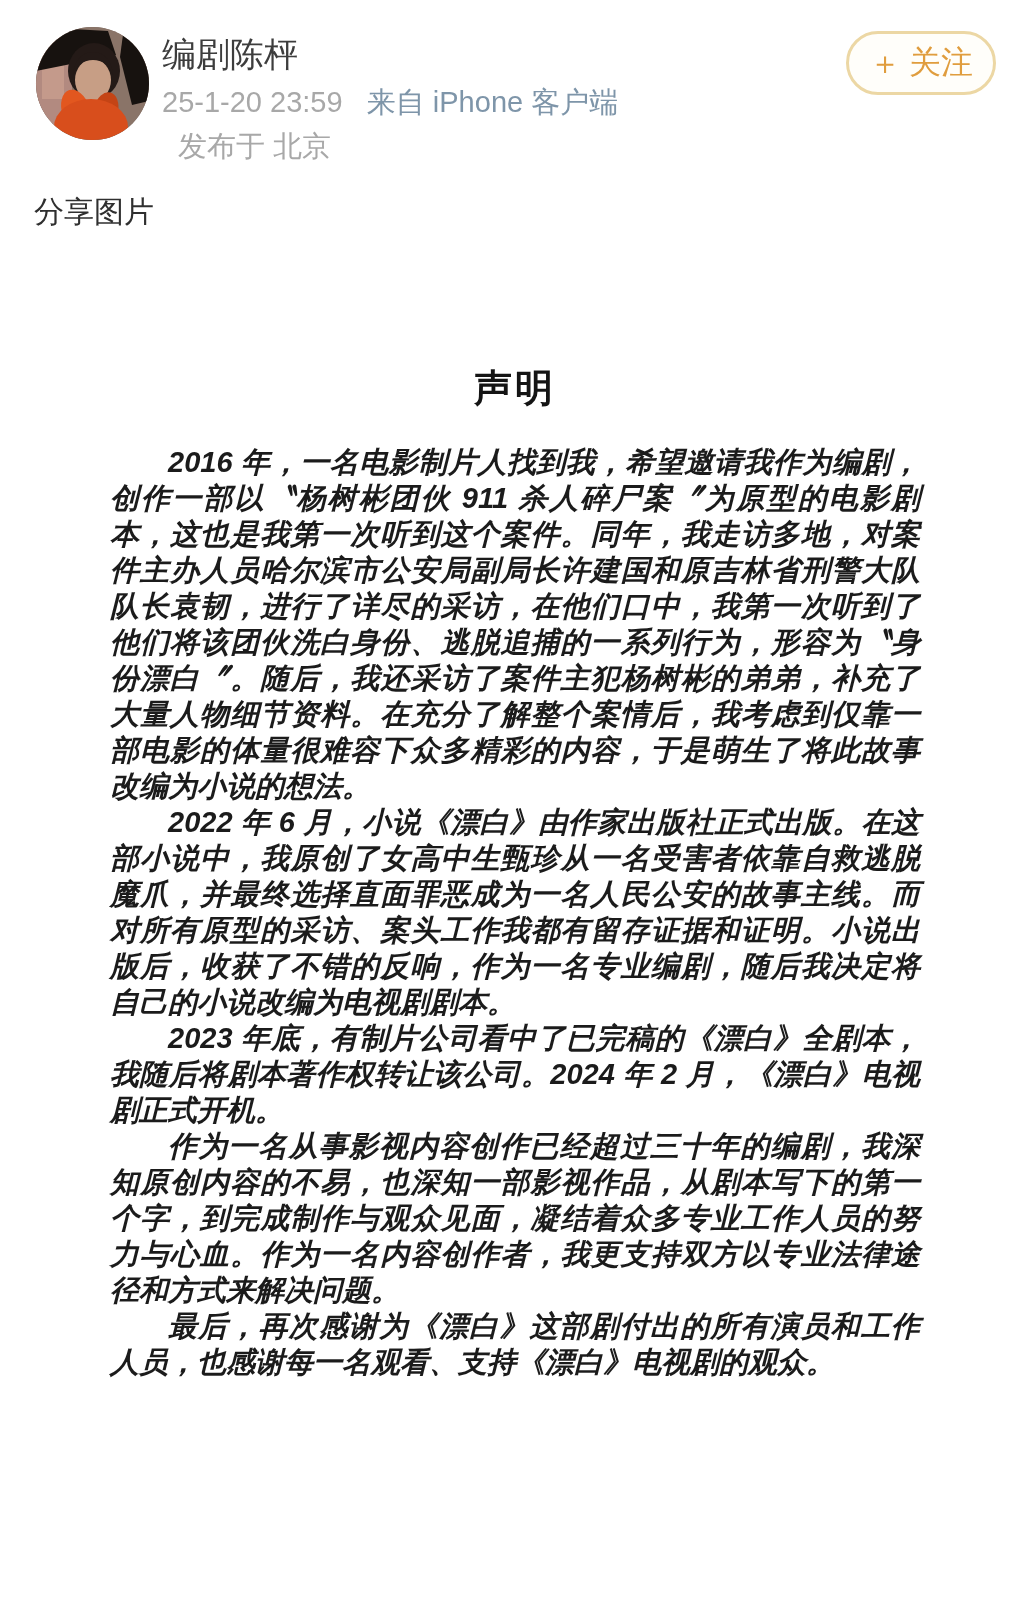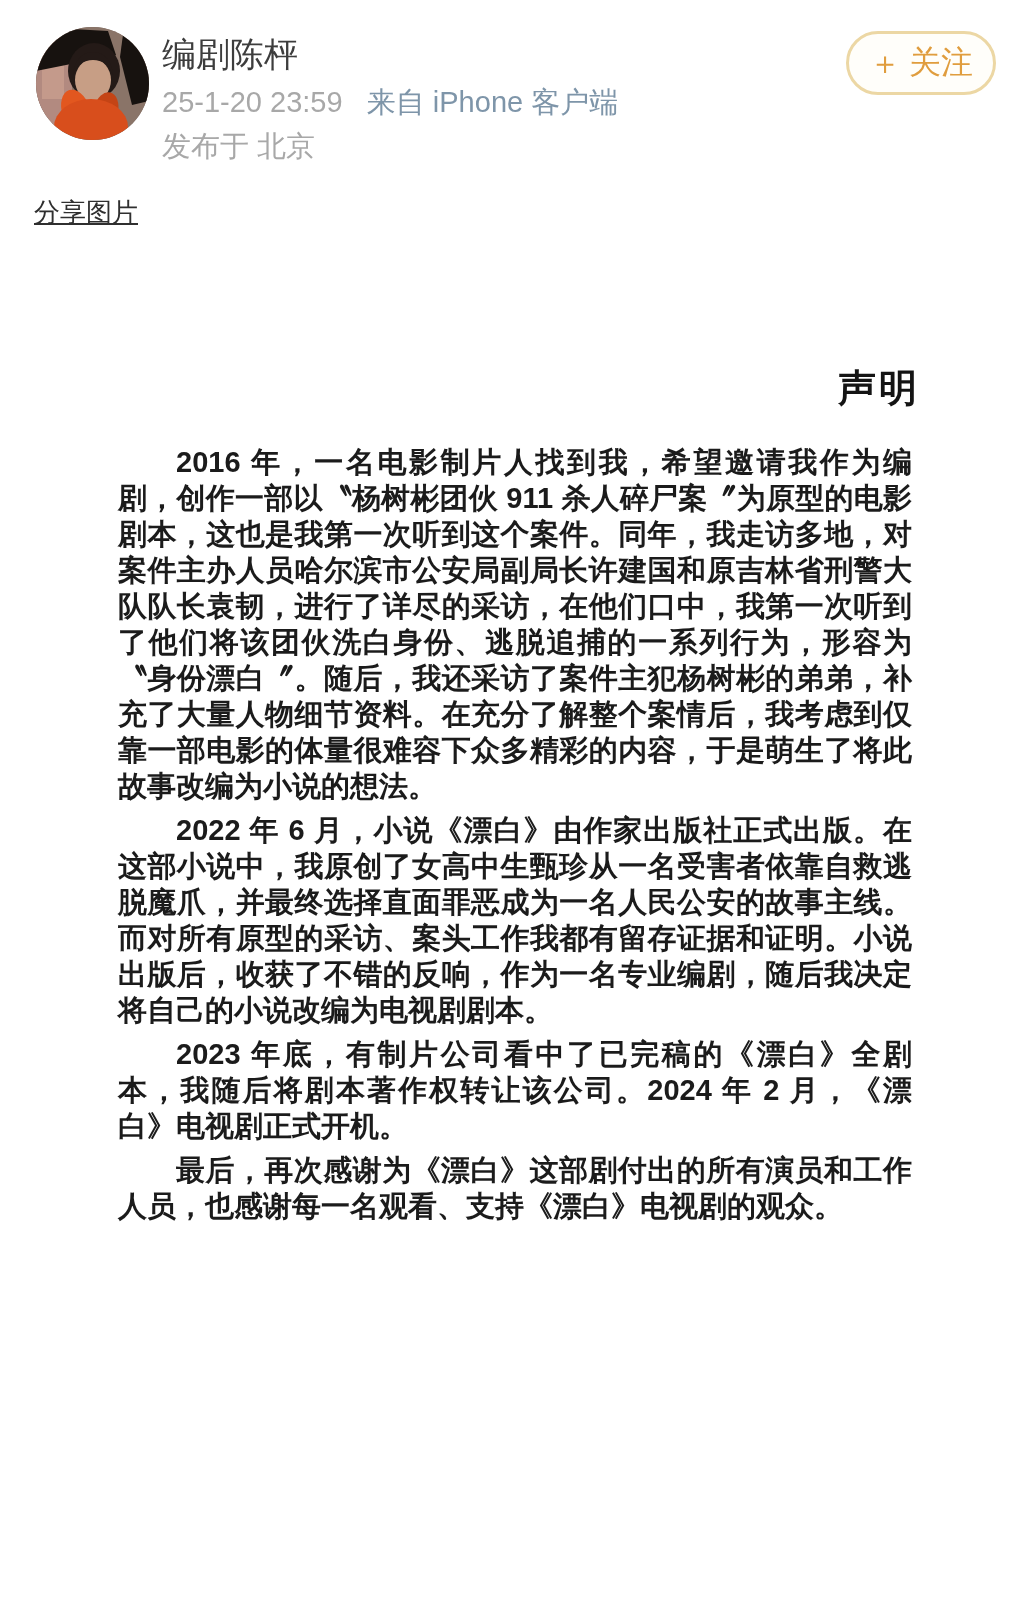--- a/index.html
+++ b/index.html
@@ -21,53 +21,53 @@
     position:absolute; left:162px; top:36px;
     font-size:34px; line-height:36px; color:#3d3d3d; font-weight:500;
     cursor:pointer;
   }
   .meta-line{
     position:absolute; left:162px; top:86px;
     font-size:29px; line-height:32px; color:#a8a8a8; font-weight:400;
   }
   .meta-line .src{ color:#7e95a9; cursor:pointer; }
   .location-line{
-    position:absolute; left:162px; top:130px;
+    position:absolute; left:178px; top:130px;
     font-size:29px; line-height:32px; color:#a8a8a8;
   }
 
   .follow-btn{
     position:absolute; left:846px; top:31px; width:150px; height:64px;
     border:3px solid #ecd7a4; border-radius:33px; background:#fffefa;
     color:#e09d3e; font-size:32px; font-weight:400;
     display:flex; align-items:center; justify-content:center; gap:8px;
     cursor:pointer;
   }
   .follow-btn .plus{ font-size:32px; line-height:1; }
 
   
   .post-text{
     position:absolute; left:34px; top:192px;
-    font-size:26px; line-height:40px; color:#2f2f2f;text-decoration:underline;
+    font-size:30px; line-height:40px; color:#2f2f2f;
   }
 
   
   .statement{
     position:absolute; left:110px; top:368px; width:810px;
     color:#1c1c1c; cursor:pointer;
   }
   .statement-title{
-    text-align:right; font-size:38px; line-height:40px;
+    text-align:center; font-size:38px; line-height:40px;
     font-weight:700; letter-spacing:3px; color:#141414;
   }
   .statement-body{
     margin-top:36px; font-size:29px; line-height:36px;
     font-weight:600; text-align:justify; color:#1b1b1b;
   }
-  .statement-body p{ text-indent:2em; margin:8px; }
+  .statement-body p{ text-indent:2em; margin:0;font-style:italic; }
 </style>
 </head>
 <body>
 
 <div class="canvas">
 
   <div class="avatar">
     <svg viewBox="0 0 113 113" xmlns="http://www.w3.org/2000/svg">
       <rect width="113" height="113" fill="#8a7468"></rect>
       <rect x="0" y="10" width="36" height="90" fill="#b28a80"></rect>
@@ -100,18 +100,19 @@
   </div>
 
   <div class="post-text">分享图片</div>
 
   <div class="statement">
     <div class="statement-title">声明</div>
     <div class="statement-body">
       <p>2016 年，一名电影制片人找到我，希望邀请我作为编剧，创作一部以〝杨树彬团伙 911 杀人碎尸案〞为原型的电影剧本，这也是我第一次听到这个案件。同年，我走访多地，对案件主办人员哈尔滨市公安局副局长许建国和原吉林省刑警大队队长袁韧，进行了详尽的采访，在他们口中，我第一次听到了他们将该团伙洗白身份、逃脱追捕的一系列行为，形容为〝身份漂白〞。随后，我还采访了案件主犯杨树彬的弟弟，补充了大量人物细节资料。在充分了解整个案情后，我考虑到仅靠一部电影的体量很难容下众多精彩的内容，于是萌生了将此故事改编为小说的想法。</p>
       <p>2022 年 6 月，小说《漂白》由作家出版社正式出版。在这部小说中，我原创了女高中生甄珍从一名受害者依靠自救逃脱魔爪，并最终选择直面罪恶成为一名人民公安的故事主线。而对所有原型的采访、案头工作我都有留存证据和证明。小说出版后，收获了不错的反响，作为一名专业编剧，随后我决定将自己的小说改编为电视剧剧本。</p>
       <p>2023 年底，有制片公司看中了已完稿的《漂白》全剧本，我随后将剧本著作权转让该公司。2024 年 2 月，《漂白》电视剧正式开机。</p>
+      <p>作为一名从事影视内容创作已经超过三十年的编剧，我深知原创内容的不易，也深知一部影视作品，从剧本写下的第一个字，到完成制作与观众见面，凝结着众多专业工作人员的努力与心血。作为一名内容创作者，我更支持双方以专业法律途径和方式来解决问题。</p>
       <p>最后，再次感谢为《漂白》这部剧付出的所有演员和工作人员，也感谢每一名观看、支持《漂白》电视剧的观众。</p>
     </div>
 
   </div>
 
 </div>
 
 </body></html>

